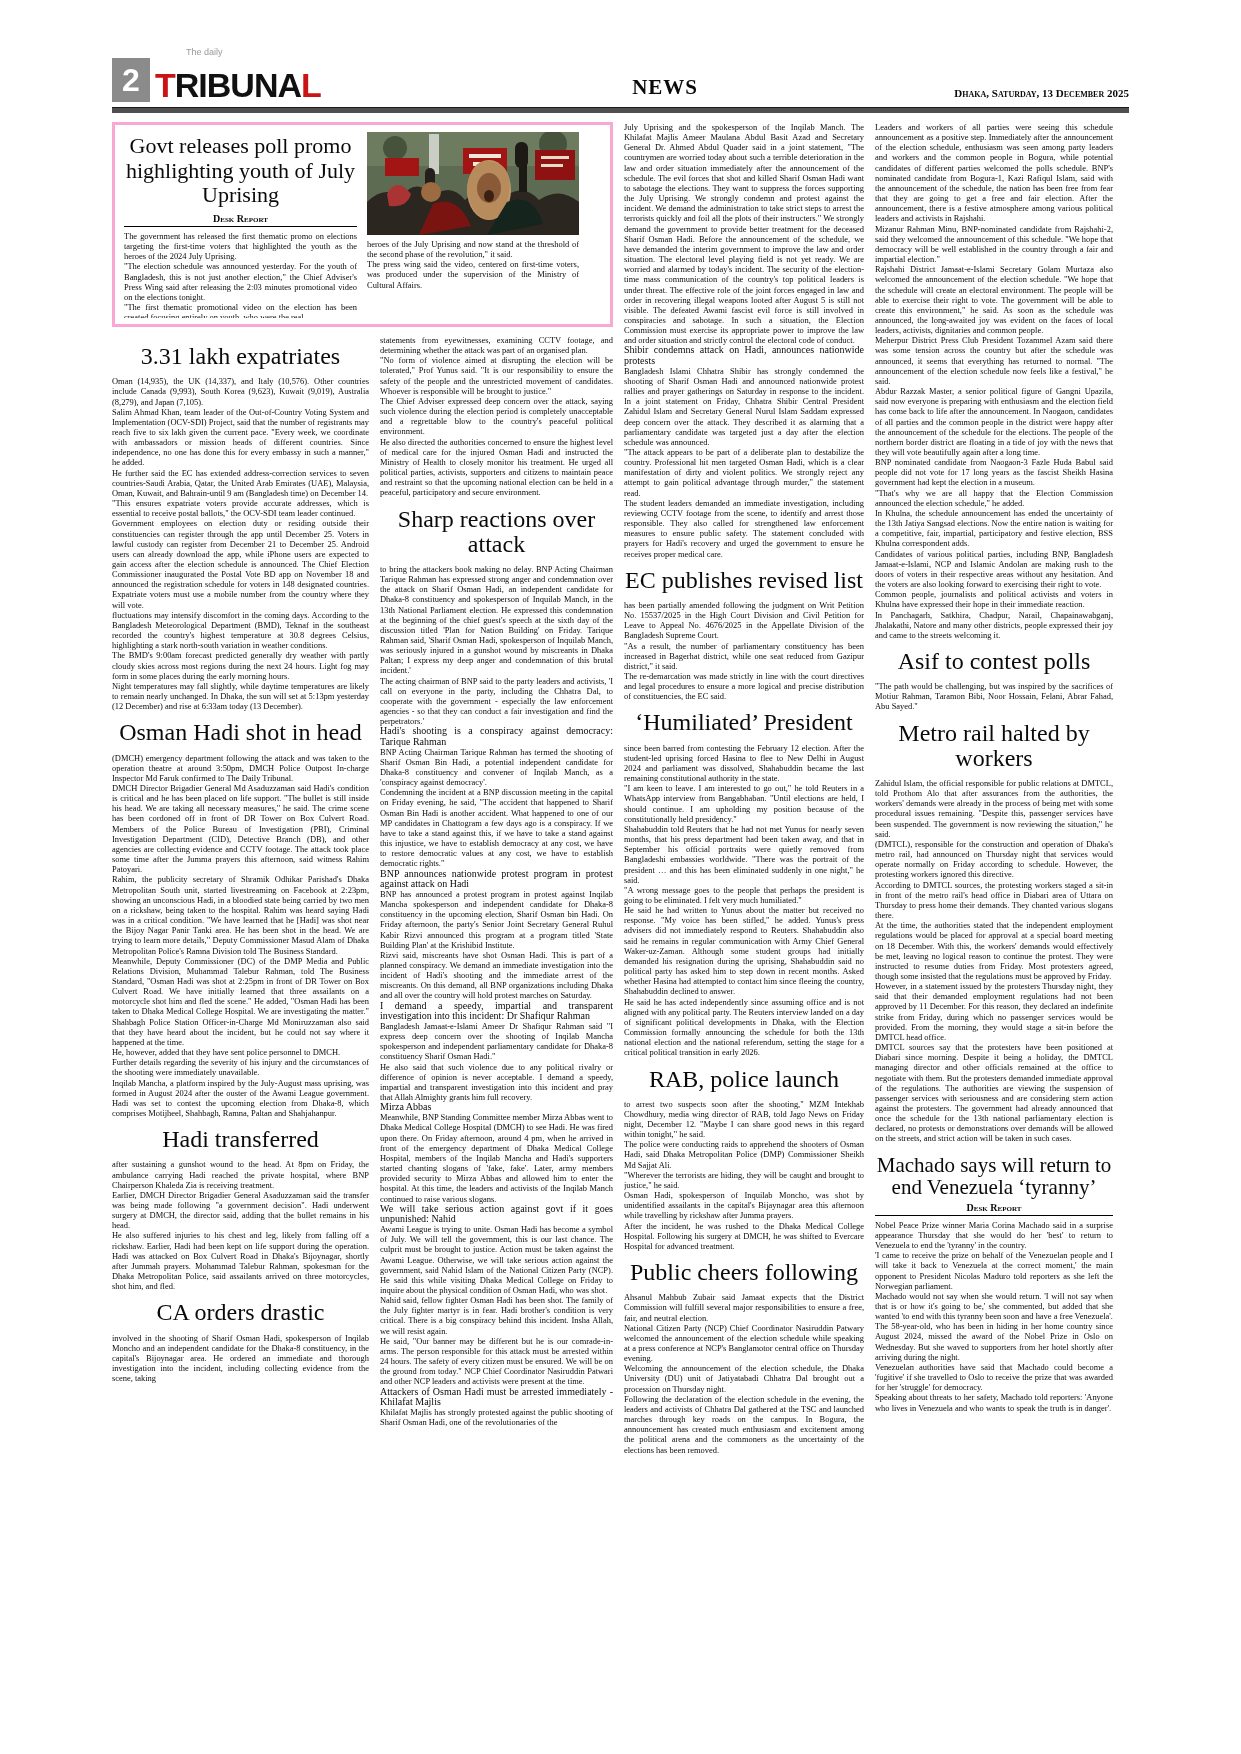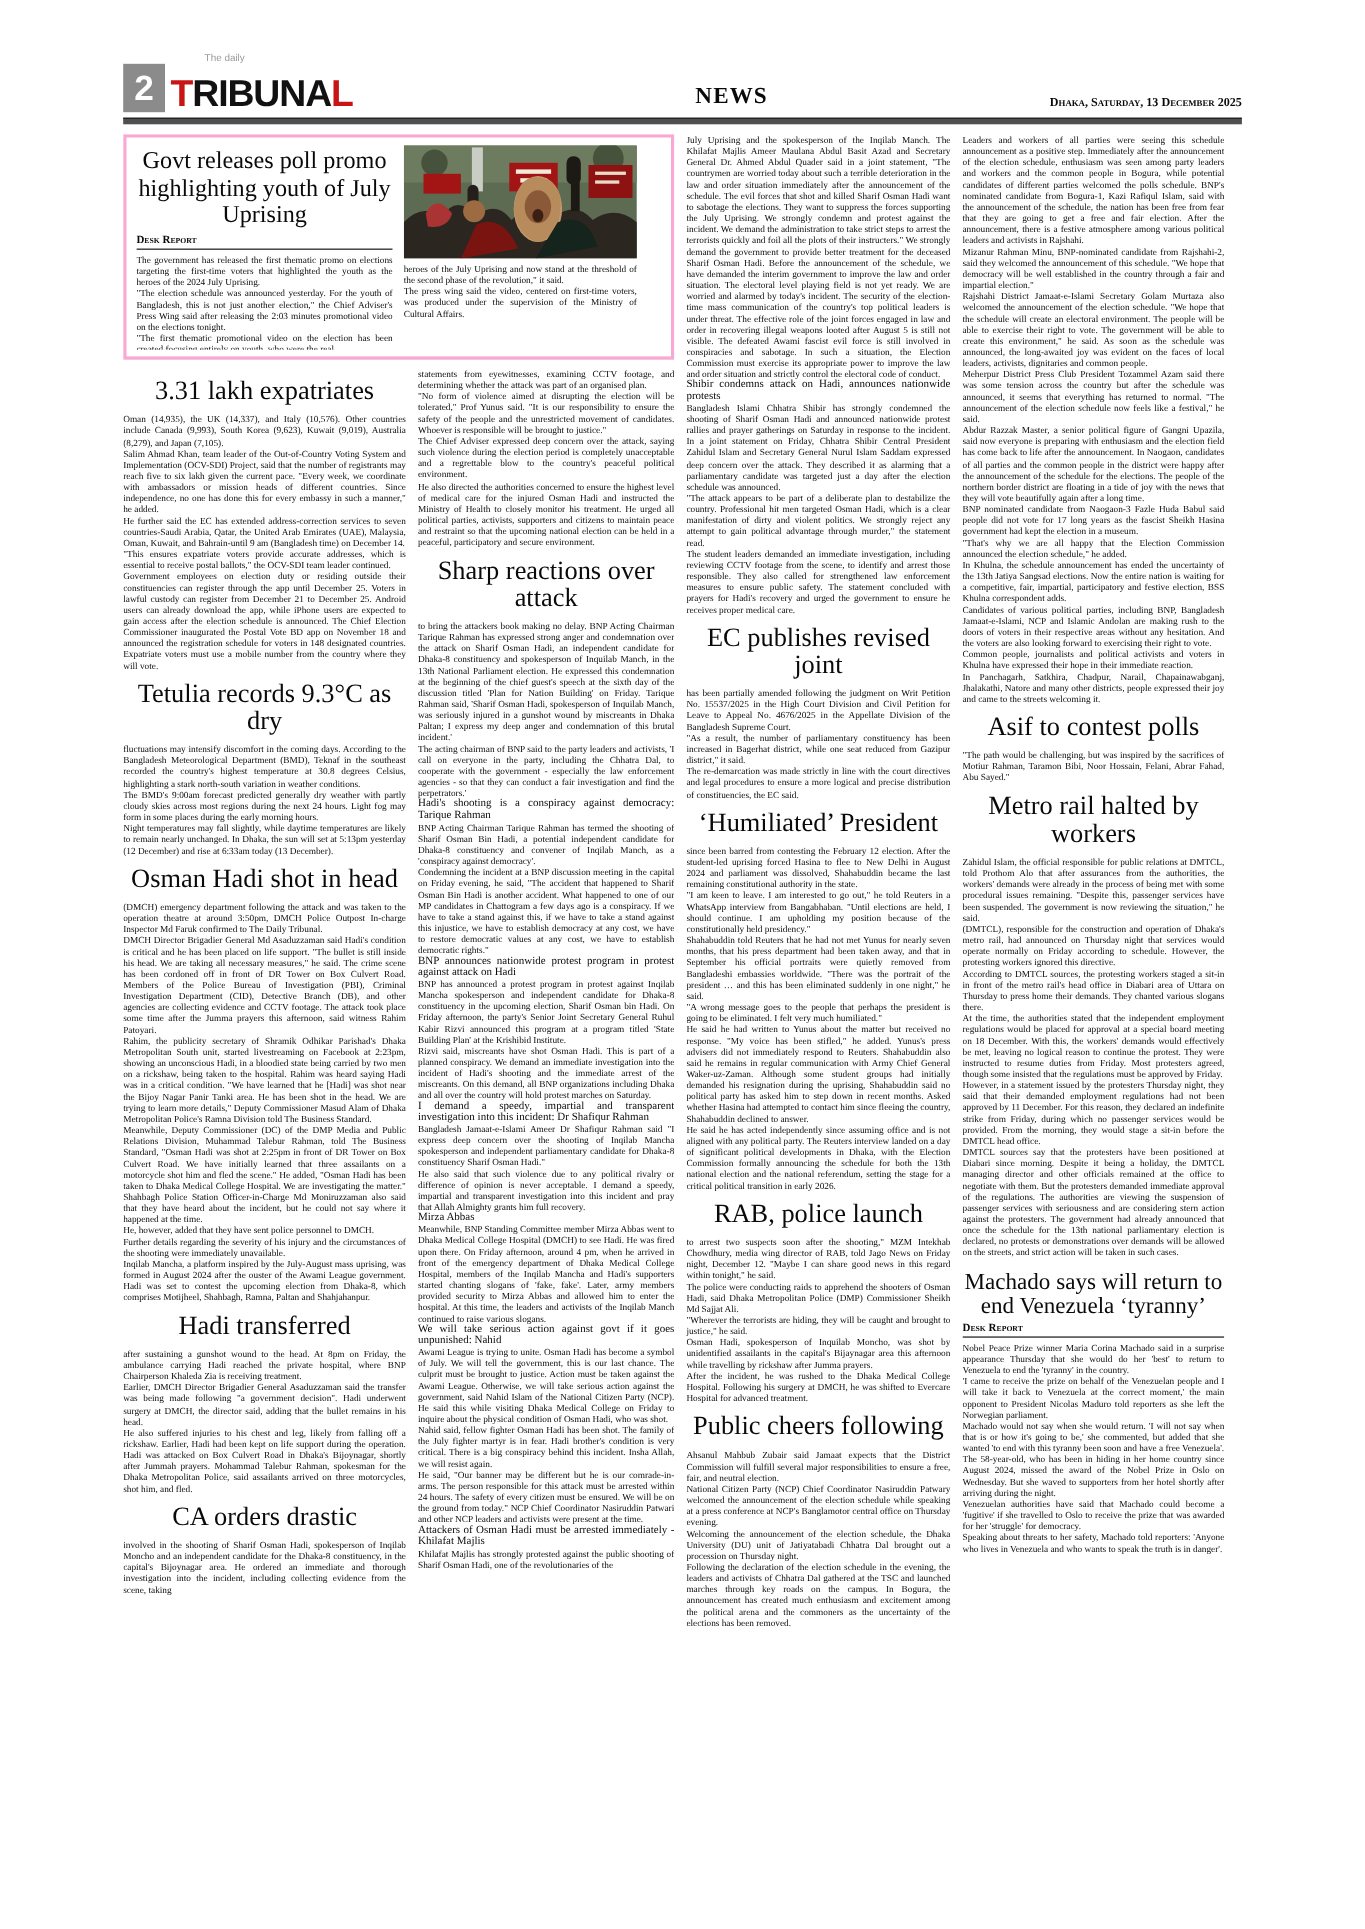--- a/index.html
+++ b/index.html
@@ -30,21 +30,21 @@
   .lead-right{width:212px;flex:0 0 auto;}
   .lead-left .headline{font-size:22px;line-height:1.12;margin:2px 0 5px;}
   .leadbox p{font-size:9.6px;line-height:11.6px;}
   .photo{width:212px;height:103px;display:block;margin-bottom:4px;}
   
   .headline{font-weight:400;font-size:24px;line-height:1.05;text-align:center;margin:9px 0 7px;}
   .headline.two{font-size:21px;text-align:center;margin:10px 0 4px;}
   p.para{margin:0;text-align:justify;font-size:8.45px;line-height:10.15px;}
   h3.subhead{margin:0;text-align:justify;font-size:10px;line-height:10.15px;font-weight:normal;}
   .byline{font-variant:small-caps;font-weight:bold;font-size:10px;border-bottom:1.5px solid #000;
-          padding-bottom:2px;margin:0 0 4px 0;}
+          padding-bottom:2px;margin:0 0 4px 0;text-align:center;}
 </style>
 </head>
 <body>
 
 <div class="page">
 
   <div class="hdr">
     <div class="brand">
       <div class="masthead">
         <div class="thedaily">The daily</div>
@@ -107,21 +107,20 @@
       </div>
 
       <div class="twocol">
         <div class="col c1">
             <h2 class="headline">3.31 lakh expatriates</h2>
             <p class="para">Oman (14,935), the UK (14,337), and Italy (10,576). Other countries include Canada (9,993), South Korea (9,623), Kuwait (9,019), Australia (8,279), and Japan (7,105).</p>
             <p class="para">Salim Ahmad Khan, team leader of the Out-of-Country Voting System and Implementation (OCV-SDI) Project, said that the number of registrants may reach five to six lakh given the current pace. "Every week, we coordinate with ambassadors or mission heads of different countries. Since independence, no one has done this for every embassy in such a manner," he added.</p>
             <p class="para">He further said the EC has extended address-correction services to seven countries-Saudi Arabia, Qatar, the United Arab Emirates (UAE), Malaysia, Oman, Kuwait, and Bahrain-until 9 am (Bangladesh time) on December 14.</p>
             <p class="para">"This ensures expatriate voters provide accurate addresses, which is essential to receive postal ballots," the OCV-SDI team leader continued.</p>
             <p class="para">Government employees on election duty or residing outside their constituencies can register through the app until December 25. Voters in lawful custody can register from December 21 to December 25. Android users can already download the app, while iPhone users are expected to gain access after the election schedule is announced. The Chief Election Commissioner inaugurated the Postal Vote BD app on November 18 and announced the registration schedule for voters in 148 designated countries. Expatriate voters must use a mobile number from the country where they will vote.</p>
-            <h2 class="headline">Tetulia records 9.3°C as dry</h2>
             <p class="para">fluctuations may intensify discomfort in the coming days. According to the Bangladesh Meteorological Department (BMD), Teknaf in the southeast recorded the country's highest temperature at 30.8 degrees Celsius, highlighting a stark north-south variation in weather conditions.</p>
             <p class="para">The BMD's 9:00am forecast predicted generally dry weather with partly cloudy skies across most regions during the next 24 hours. Light fog may form in some places during the early morning hours.</p>
             <p class="para">Night temperatures may fall slightly, while daytime temperatures are likely to remain nearly unchanged. In Dhaka, the sun will set at 5:13pm yesterday (12 December) and rise at 6:33am today (13 December).</p>
             <h2 class="headline">Osman Hadi shot in head</h2>
             <p class="para">(DMCH) emergency department following the attack and was taken to the operation theatre at around 3:50pm, DMCH Police Outpost In-charge Inspector Md Faruk confirmed to The Daily Tribunal.</p>
             <p class="para">DMCH Director Brigadier General Md Asaduzzaman said Hadi's condition is critical and he has been placed on life support. "The bullet is still inside his head. We are taking all necessary measures," he said. The crime scene has been cordoned off in front of DR Tower on Box Culvert Road. Members of the Police Bureau of Investigation (PBI), Criminal Investigation Department (CID), Detective Branch (DB), and other agencies are collecting evidence and CCTV footage. The attack took place some time after the Jumma prayers this afternoon, said witness Rahim Patoyari.</p>
             <p class="para">Rahim, the publicity secretary of Shramik Odhikar Parishad's Dhaka Metropolitan South unit, started livestreaming on Facebook at 2:23pm, showing an unconscious Hadi, in a bloodied state being carried by two men on a rickshaw, being taken to the hospital. Rahim was heard saying Hadi was in a critical condition. "We have learned that he [Hadi] was shot near the Bijoy Nagar Panir Tanki area. He has been shot in the head. We are trying to learn more details," Deputy Commissioner Masud Alam of Dhaka Metropolitan Police's Ramna Division told The Business Standard.</p>
             <p class="para">Meanwhile, Deputy Commissioner (DC) of the DMP Media and Public Relations Division, Muhammad Talebur Rahman, told The Business Standard, "Osman Hadi was shot at 2:25pm in front of DR Tower on Box Culvert Road. We have initially learned that three assailants on a motorcycle shot him and fled the scene." He added, "Osman Hadi has been taken to Dhaka Medical College Hospital. We are investigating the matter." Shahbagh Police Station Officer-in-Charge Md Moniruzzaman also said that they have heard about the incident, but he could not say where it happened at the time.</p>
             <p class="para">He, however, added that they have sent police personnel to DMCH.</p>
             <p class="para">Further details regarding the severity of his injury and the circumstances of the shooting were immediately unavailable.</p>
@@ -161,21 +160,21 @@
           </div>
       </div>
     </div>
 
     <div class="col">
         <p class="para">July Uprising and the spokesperson of the Inqilab Manch. The Khilafat Majlis Ameer Maulana Abdul Basit Azad and Secretary General Dr. Ahmed Abdul Quader said in a joint statement, "The countrymen are worried today about such a terrible deterioration in the law and order situation immediately after the announcement of the schedule. The evil forces that shot and killed Sharif Osman Hadi want to sabotage the elections. They want to suppress the forces supporting the July Uprising. We strongly condemn and protest against the incident. We demand the administration to take strict steps to arrest the terrorists quickly and foil all the plots of their instructers." We strongly demand the government to provide better treatment for the deceased Sharif Osman Hadi. Before the announcement of the schedule, we have demanded the interim government to improve the law and order situation. The electoral level playing field is not yet ready. We are worried and alarmed by today's incident. The security of the election-time mass communication of the country's top political leaders is under threat. The effective role of the joint forces engaged in law and order in recovering illegal weapons looted after August 5 is still not visible. The defeated Awami fascist evil force is still involved in conspiracies and sabotage. In such a situation, the Election Commission must exercise its appropriate power to improve the law and order situation and strictly control the electoral code of conduct.</p>
         <h3 class="subhead">Shibir condemns attack on Hadi, announces nationwide protests</h3>
         <p class="para">Bangladesh Islami Chhatra Shibir has strongly condemned the shooting of Sharif Osman Hadi and announced nationwide protest rallies and prayer gatherings on Saturday in response to the incident. In a joint statement on Friday, Chhatra Shibir Central President Zahidul Islam and Secretary General Nurul Islam Saddam expressed deep concern over the attack. They described it as alarming that a parliamentary candidate was targeted just a day after the election schedule was announced.</p>
         <p class="para">"The attack appears to be part of a deliberate plan to destabilize the country. Professional hit men targeted Osman Hadi, which is a clear manifestation of dirty and violent politics. We strongly reject any attempt to gain political advantage through murder," the statement read.</p>
         <p class="para">The student leaders demanded an immediate investigation, including reviewing CCTV footage from the scene, to identify and arrest those responsible. They also called for strengthened law enforcement measures to ensure public safety. The statement concluded with prayers for Hadi's recovery and urged the government to ensure he receives proper medical care.</p>
-        <h2 class="headline">EC publishes revised joint</h2>
+        <h2 class="headline">EC publishes revised list</h2>
         <p class="para">has been partially amended following the judgment on Writ Petition No. 15537/2025 in the High Court Division and Civil Petition for Leave to Appeal No. 4676/2025 in the Appellate Division of the Bangladesh Supreme Court.</p>
         <p class="para">"As a result, the number of parliamentary constituency has been increased in Bagerhat district, while one seat reduced from Gazipur district," it said.</p>
         <p class="para">The re-demarcation was made strictly in line with the court directives and legal procedures to ensure a more logical and precise distribution of constituencies, the EC said.</p>
         <h2 class="headline">‘Humiliated’ President</h2>
         <p class="para">since been barred from contesting the February 12 election. After the student-led uprising forced Hasina to flee to New Delhi in August 2024 and parliament was dissolved, Shahabuddin became the last remaining constitutional authority in the state.</p>
         <p class="para">"I am keen to leave. I am interested to go out," he told Reuters in a WhatsApp interview from Bangabhaban. "Until elections are held, I should continue. I am upholding my position because of the constitutionally held presidency."</p>
         <p class="para">Shahabuddin told Reuters that he had not met Yunus for nearly seven months, that his press department had been taken away, and that in September his official portraits were quietly removed from Bangladeshi embassies worldwide. "There was the portrait of the president … and this has been eliminated suddenly in one night," he said.</p>
         <p class="para">"A wrong message goes to the people that perhaps the president is going to be eliminated. I felt very much humiliated."</p>
         <p class="para">He said he had written to Yunus about the matter but received no response. "My voice has been stifled," he added. Yunus's press advisers did not immediately respond to Reuters. Shahabuddin also said he remains in regular communication with Army Chief General Waker-uz-Zaman. Although some student groups had initially demanded his resignation during the uprising, Shahabuddin said no political party has asked him to step down in recent months. Asked whether Hasina had attempted to contact him since fleeing the country, Shahabuddin declined to answer.</p>
         <p class="para">He said he has acted independently since assuming office and is not aligned with any political party. The Reuters interview landed on a day of significant political developments in Dhaka, with the Election Commission formally announcing the schedule for both the 13th national election and the national referendum, setting the stage for a critical political transition in early 2026.</p>

